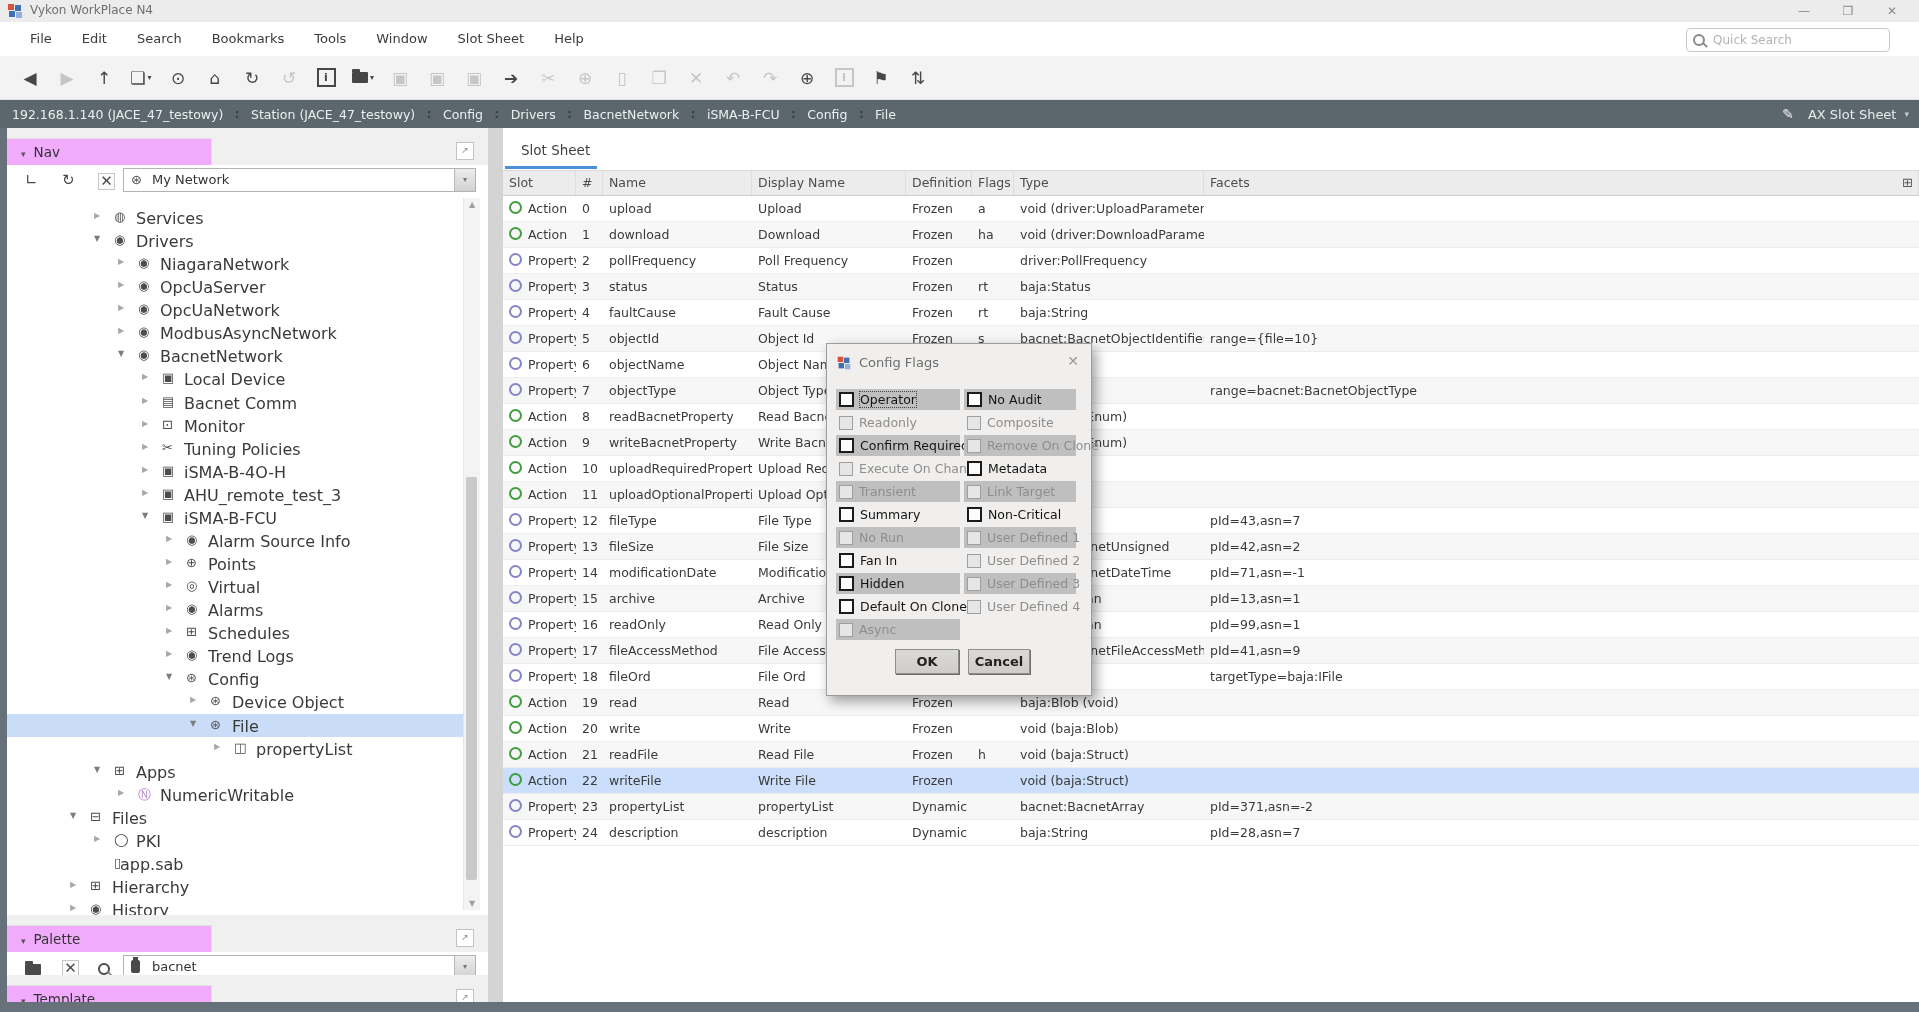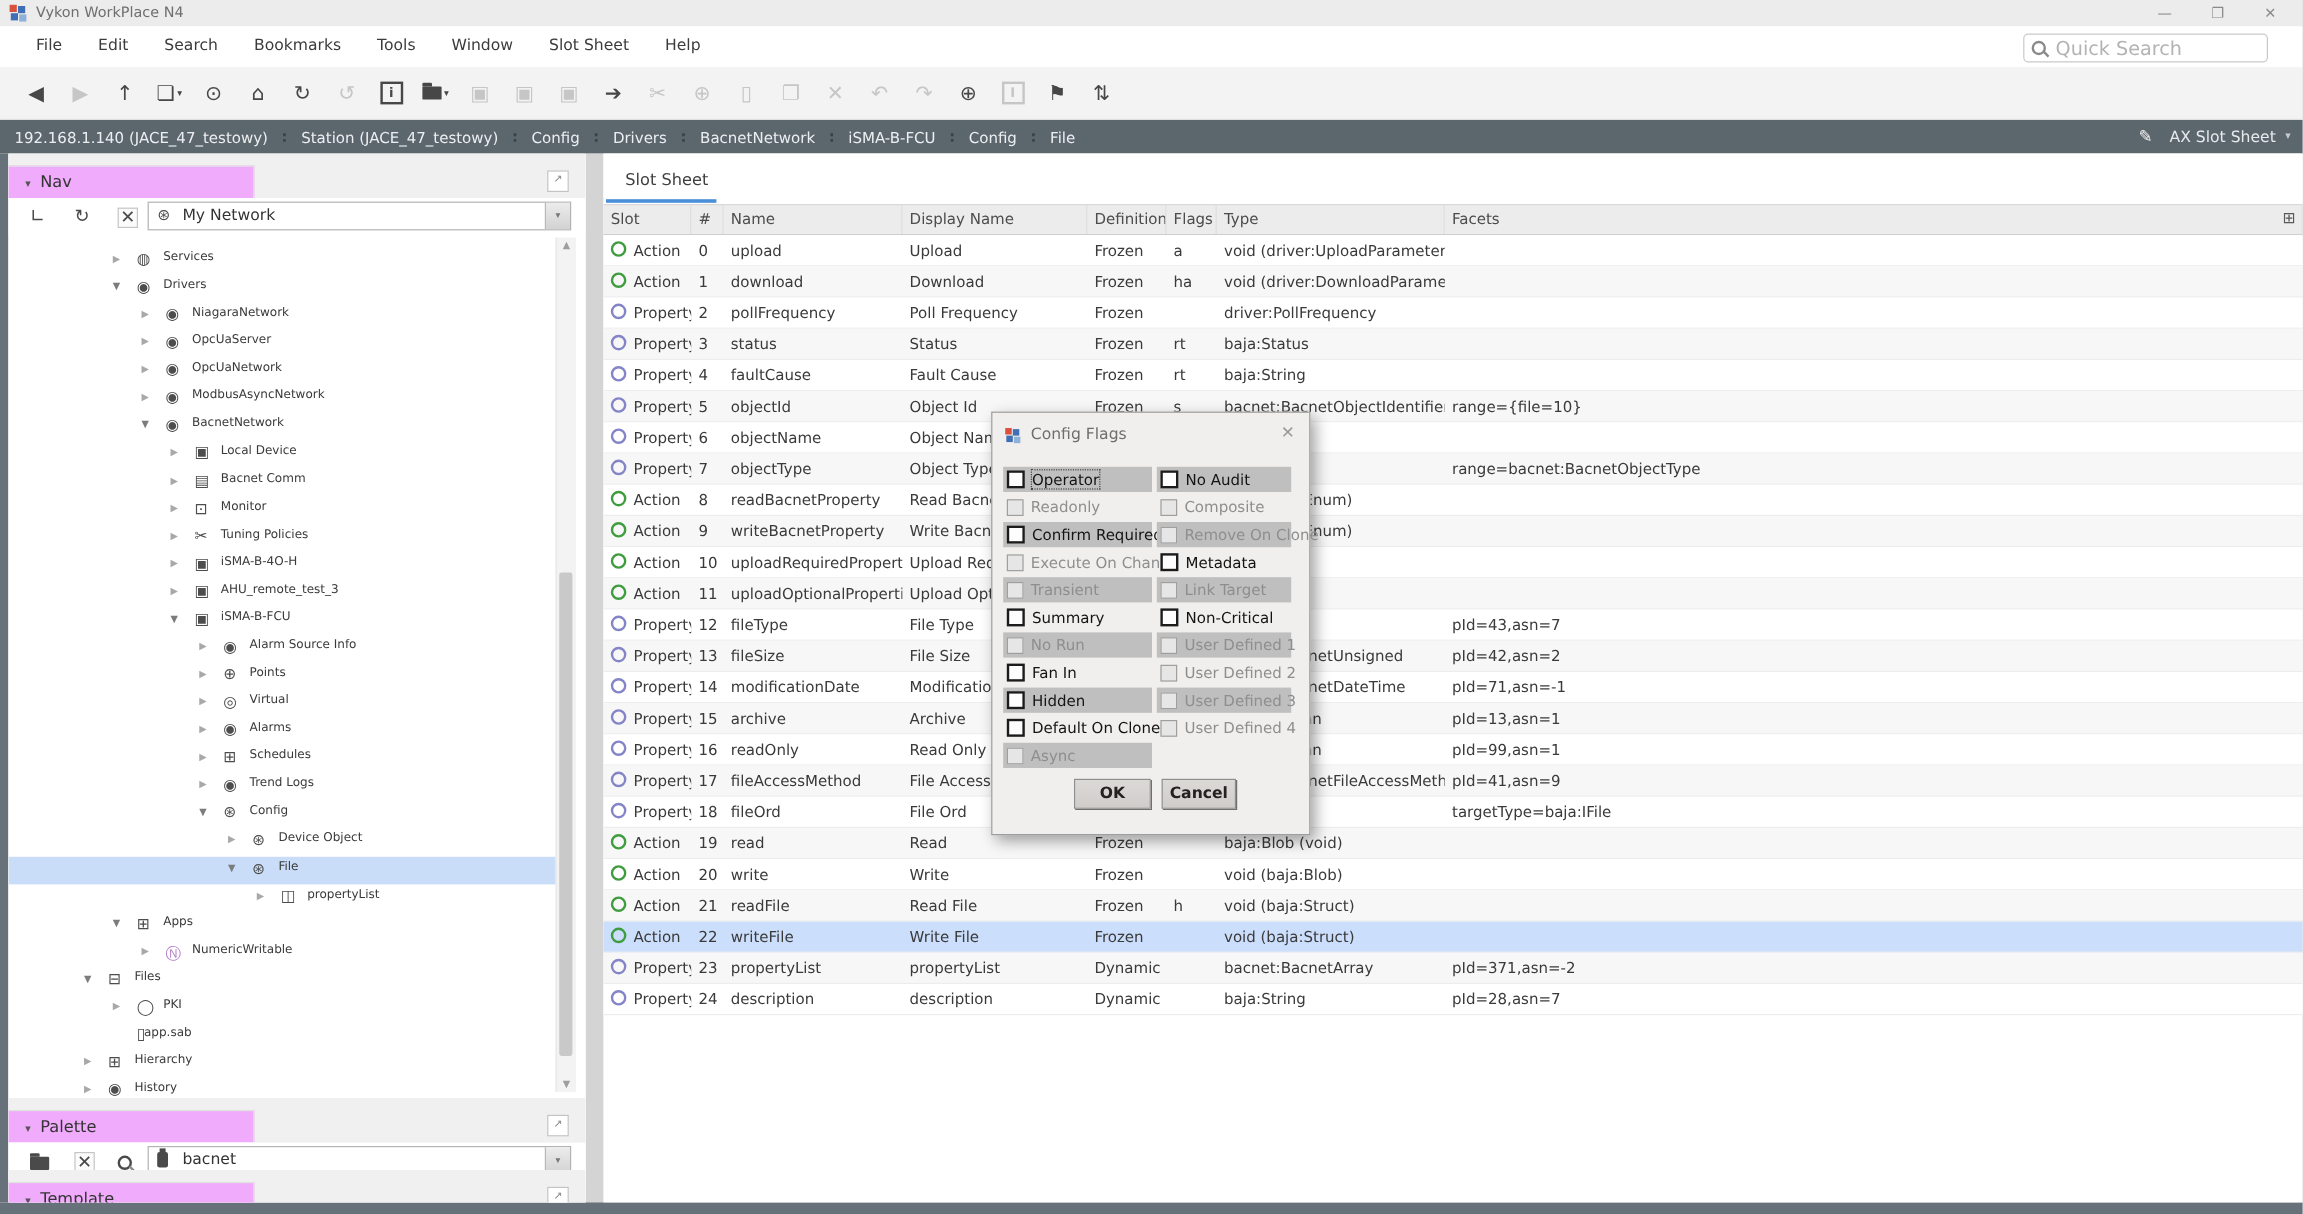--- a/index.html
+++ b/index.html
@@ -18,21 +18,21 @@
   #titlebar .ttl{position:absolute;left:30px;top:3px;font-size:12px;color:#6f6f6f;}
   .winbtn{position:absolute;top:2px;width:30px;height:18px;text-align:center;font-size:12px;color:#8a8a8a;line-height:18px;}
   
   #menubar{position:absolute;left:0;top:22px;width:1919px;height:34px;background:#ffffff;}
   .menu-item{display:inline-block;margin-left:30px;font-size:13px;color:#3b3b3b;line-height:34px;}
   #qsearch{position:absolute;left:1686px;top:6px;width:202px;height:22px;border:1px solid #c9c9c9;
            border-radius:4px;background:#fff;display:flex;align-items:center;}
   #qsearch .lens{margin-left:6px;}
   .lens{width:8px;height:8px;border:2px solid #8a8a8a;border-radius:50%;position:relative;display:inline-block;flex:none;}
   .lens::after{content:"";position:absolute;width:6px;height:2px;background:#8a8a8a;transform:rotate(45deg);right:-5px;bottom:-2px;}
-  #qsearch input{border:0;outline:0;background:transparent;font-family:inherit;font-size:16px;color:#444;margin-left:6px;width:160px;}
+  #qsearch input{border:0;outline:0;background:transparent;font-family:inherit;font-size:12px;color:#444;margin-left:6px;width:160px;}
   #qsearch input::placeholder{color:#b3b3b3;}
   
   #toolbar{position:absolute;left:0;top:56px;width:1919px;height:44px;background:#f3f3f3;
            border-bottom:1px solid #e0e0e0;display:flex;align-items:center;padding-left:16px;box-sizing:border-box;}
   .tbtn{width:28px;height:28px;margin-right:9px;display:flex;align-items:center;justify-content:center;
         font-size:17px;color:#474747;flex:none;}
   .tbtn.off{color:#c6c6c6;}
   .tbtn .caret{font-size:8px;margin-left:2px;color:inherit;}
   .tbtn .boxletter{display:inline-block;width:15px;height:15px;border:2px solid currentColor;font-size:11px;font-weight:bold;
         line-height:15px;text-align:center;}
@@ -69,21 +69,21 @@
   .combo .cbtn{position:absolute;right:0;top:0;width:20px;height:22px;background:linear-gradient(#ececec,#d2d2d2);
                border-left:1px solid #b9b9b9;text-align:center;font-size:8px;color:#777;line-height:22px;}
   .jar{display:inline-block;width:9px;height:13px;background:#4a4a4a;border-radius:2px;position:relative;top:1px;}
   .jar::before{content:"";position:absolute;top:-3px;left:2px;width:5px;height:3px;background:#4a4a4a;}
   #navtree{position:absolute;left:0;top:68px;width:481px;height:719px;overflow:hidden;}
   .trow{position:absolute;left:0;width:456px;height:23px;}
   .trow.sel{background:#c9ddf8;}
   .trow .exp{position:absolute;top:5px;font-size:8px;color:#a8a8a8;}
   .trow .exp.open{color:#7c7c7c;}
   .trow .ticon{position:absolute;top:3px;font-size:13px;color:#4d4d4d;}
-  .trow .tlbl{position:absolute;top:3px;font-size:10px;color:#3a3a3a;white-space:nowrap;}
+  .trow .tlbl{position:absolute;top:3px;font-size:16px;color:#3a3a3a;white-space:nowrap;}
   
   #nscroll{position:absolute;left:456px;top:70px;width:16px;height:712px;background:#f3f3f3;border-left:1px solid #e6e6e6;}
   #nscroll .sarrow{position:absolute;left:0;width:16px;font-size:8px;color:#9e9e9e;text-align:center;}
   #nscroll .thumb{position:absolute;left:2px;width:11px;background:#c9c9c9;border-radius:2px;}
   
   #content{position:absolute;left:503px;top:128px;width:1416px;height:874px;background:#ffffff;}
   #tabstrip{position:absolute;left:0;top:0;width:1416px;height:42px;background:#fff;}
   #sstab{position:absolute;left:4px;top:6px;height:32px;padding:0 14px;font-size:13.5px;color:#3f3f3f;line-height:32px;}
   #tabline{position:absolute;left:2px;top:38px;width:92px;height:3px;background:#4a90d9;}
   .grid{display:grid;grid-template-columns:73px 27px 149px 154px 66px 42px 190px 1fr;}

